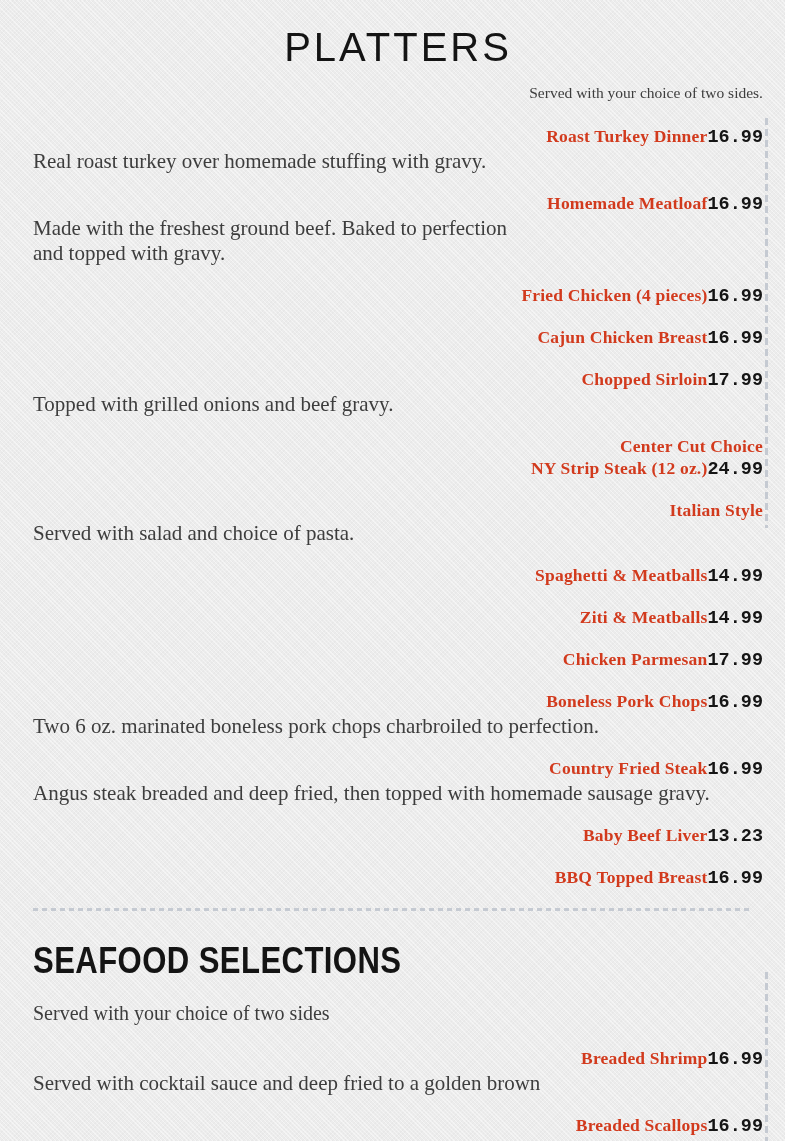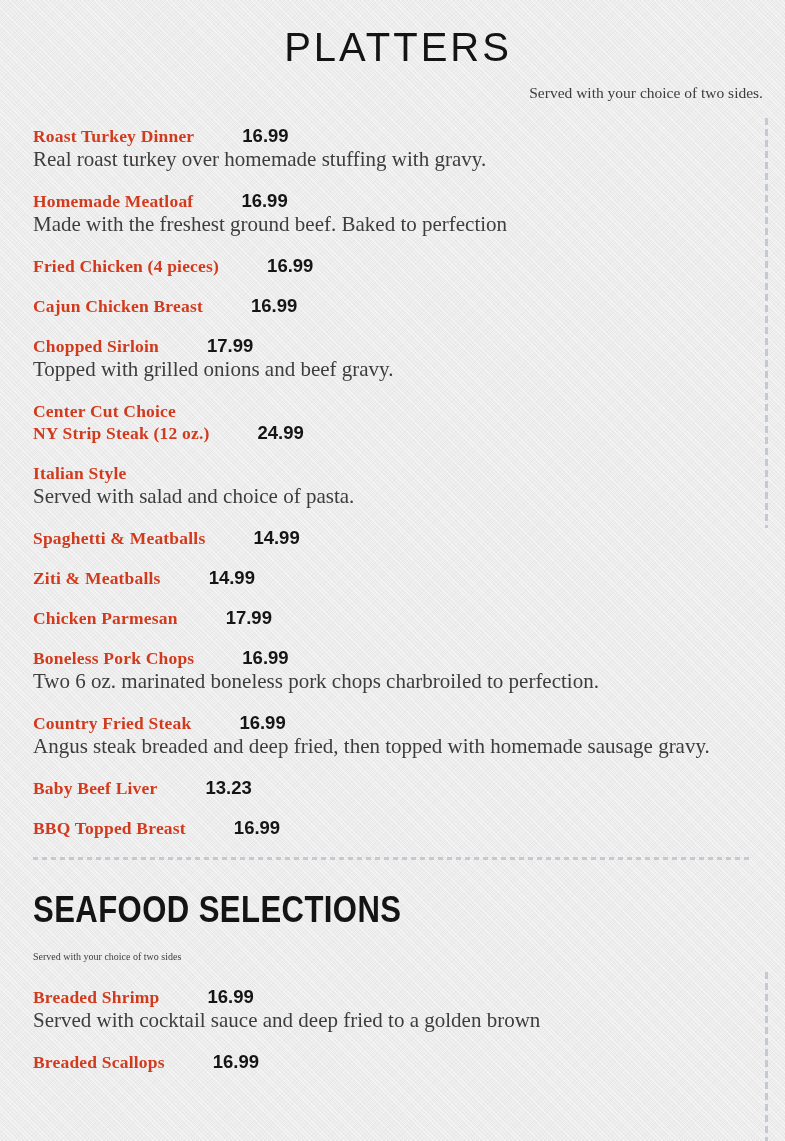--- a/index.html
+++ b/index.html
@@ -29,34 +29,34 @@
   
   .seafood .section-title{
     font-family:"Liberation Sans", sans-serif;
     font-size:37px;font-weight:700;letter-spacing:0.5px;
     text-align:left;color:var(--heading,#141414);
     margin:28px 0 0;line-height:1.2;
     transform:scaleX(0.84);transform-origin:left center;
     white-space:nowrap;
   }
   .seafood .section-subtitle{
-    text-align:left;font-size:10px;line-height:1;
+    text-align:left;font-size:20px;line-height:1;
     color:var(--description,#3d3d3d);margin:20px 0 0;
   }
 
   .item-list{margin-top:24px;}
   .mi{margin-bottom:18px;}
-  .mi-row{display:flex;justify-content:flex-start;align-items:baseline;line-height:22px;gap:48px;}
+  .mi-row{display:flex;justify-content:flex-end;align-items:baseline;line-height:22px;}
   .mi-name{
     color:var(--item-name,#d23a1d);font-weight:700;font-size:17.5px;
     font-family:"Liberation Serif", serif;letter-spacing:0.2px;
   }
   .mi-price{
     color:var(--price,#151515);font-weight:700;font-size:18.5px;
-    font-family:Liberation Sans, sans-serif;
+    font-family:Liberation Mono, monospace;
   }
   .mi-desc{
     color:var(--description,#3d3d3d);font-size:21px;line-height:25px;
   }
 
   
   .h-divider{
     height:3px;width:720px;margin:0;
     background:repeating-linear-gradient(90deg, var(--divider,#c9ced6) 0 5px, transparent 5px 9px);
   }
@@ -87,20 +87,21 @@
             <span class="mi-price">16.99</span>
           </div>
           <div class="mi-desc">Real roast turkey over homemade stuffing with gravy.</div>
         </div>
         <div class="mi">
           <div class="mi-row">
             <span class="mi-name">Homemade Meatloaf</span>
             <span class="mi-price">16.99</span>
           </div>
           <div class="mi-desc">Made with the freshest ground beef. Baked to perfection</div>
+          <div class="mi-desc">and topped with gravy.</div>
         </div>
         <div class="mi">
           <div class="mi-row">
             <span class="mi-name">Fried Chicken (4 pieces)</span>
             <span class="mi-price">16.99</span>
           </div>
         </div>
         <div class="mi">
           <div class="mi-row">
             <span class="mi-name">Cajun Chicken Breast</span>

